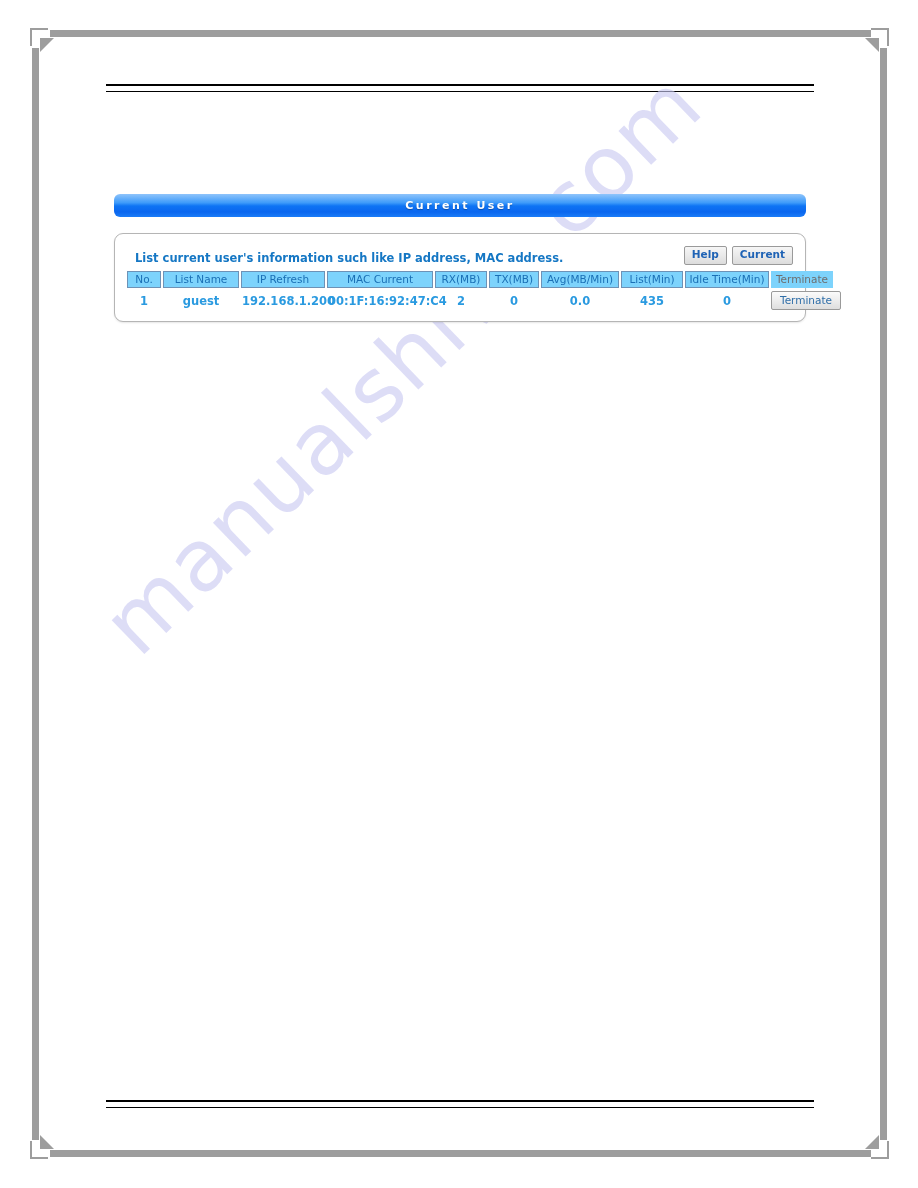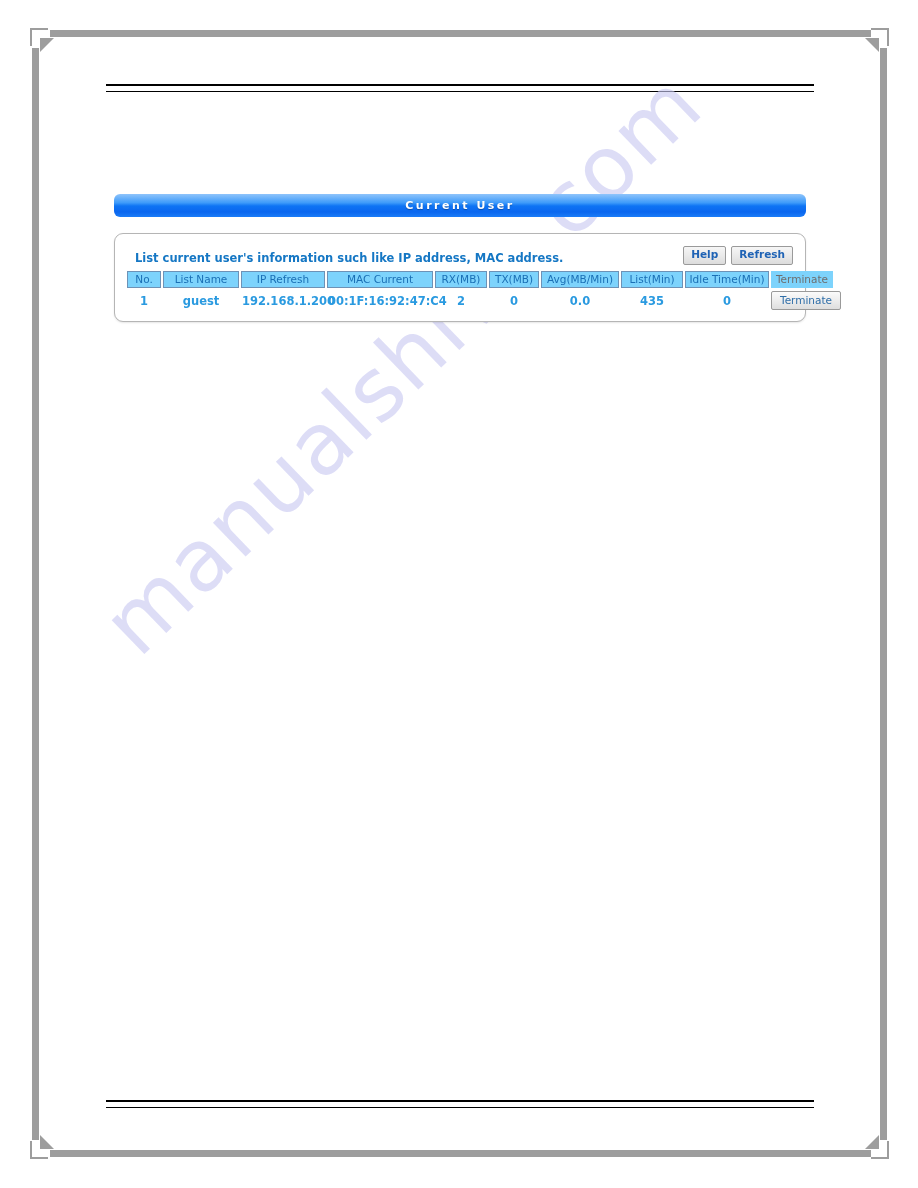--- a/index.html
+++ b/index.html
@@ -246,21 +246,21 @@
 <div class="ui-block">
 
   <div class="title-bar">Current User</div>
 
   <div class="panel">
 
     <div class="panel-top">
       <div class="panel-desc">List current user's information such like IP address, MAC address.</div>
       <div class="panel-actions">
         <button class="btn">Help</button>
-        <button class="btn">Refresh</button>
+        <button class="btn">Current</button>
       </div>
     </div>
 
     <table class="user-table">
       <colgroup>
         <col class="c-no">
           <col class="c-user">
           <col class="c-ip">
           <col class="c-mac">
         <col class="c-rx">

